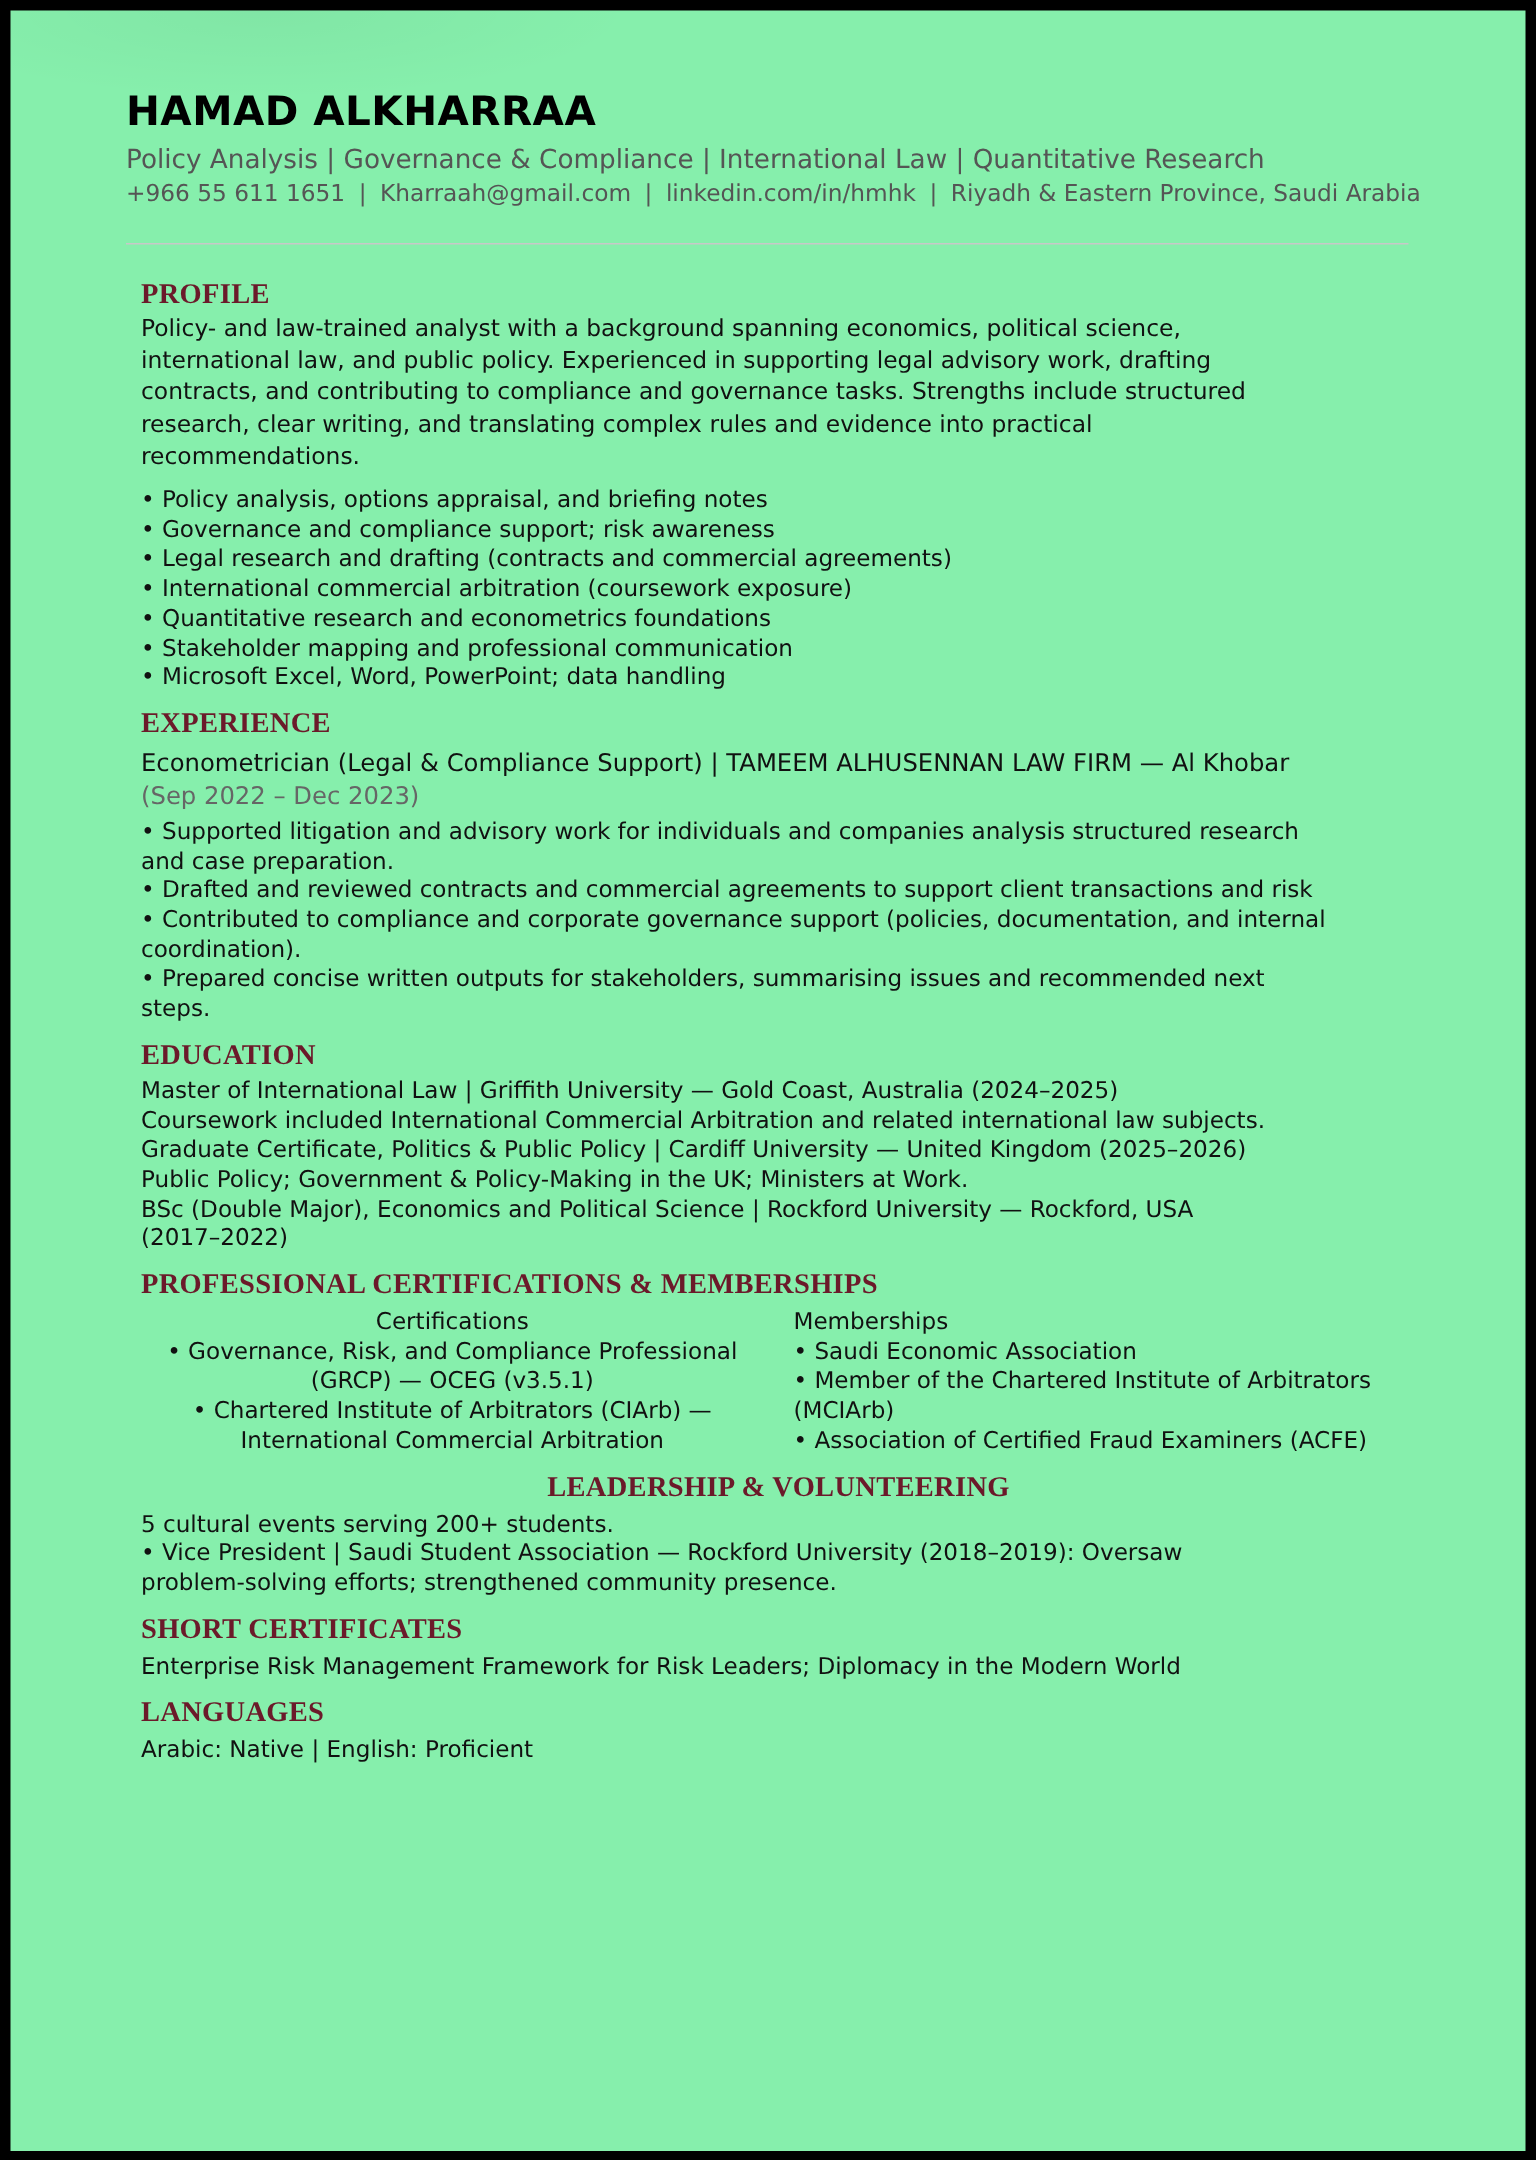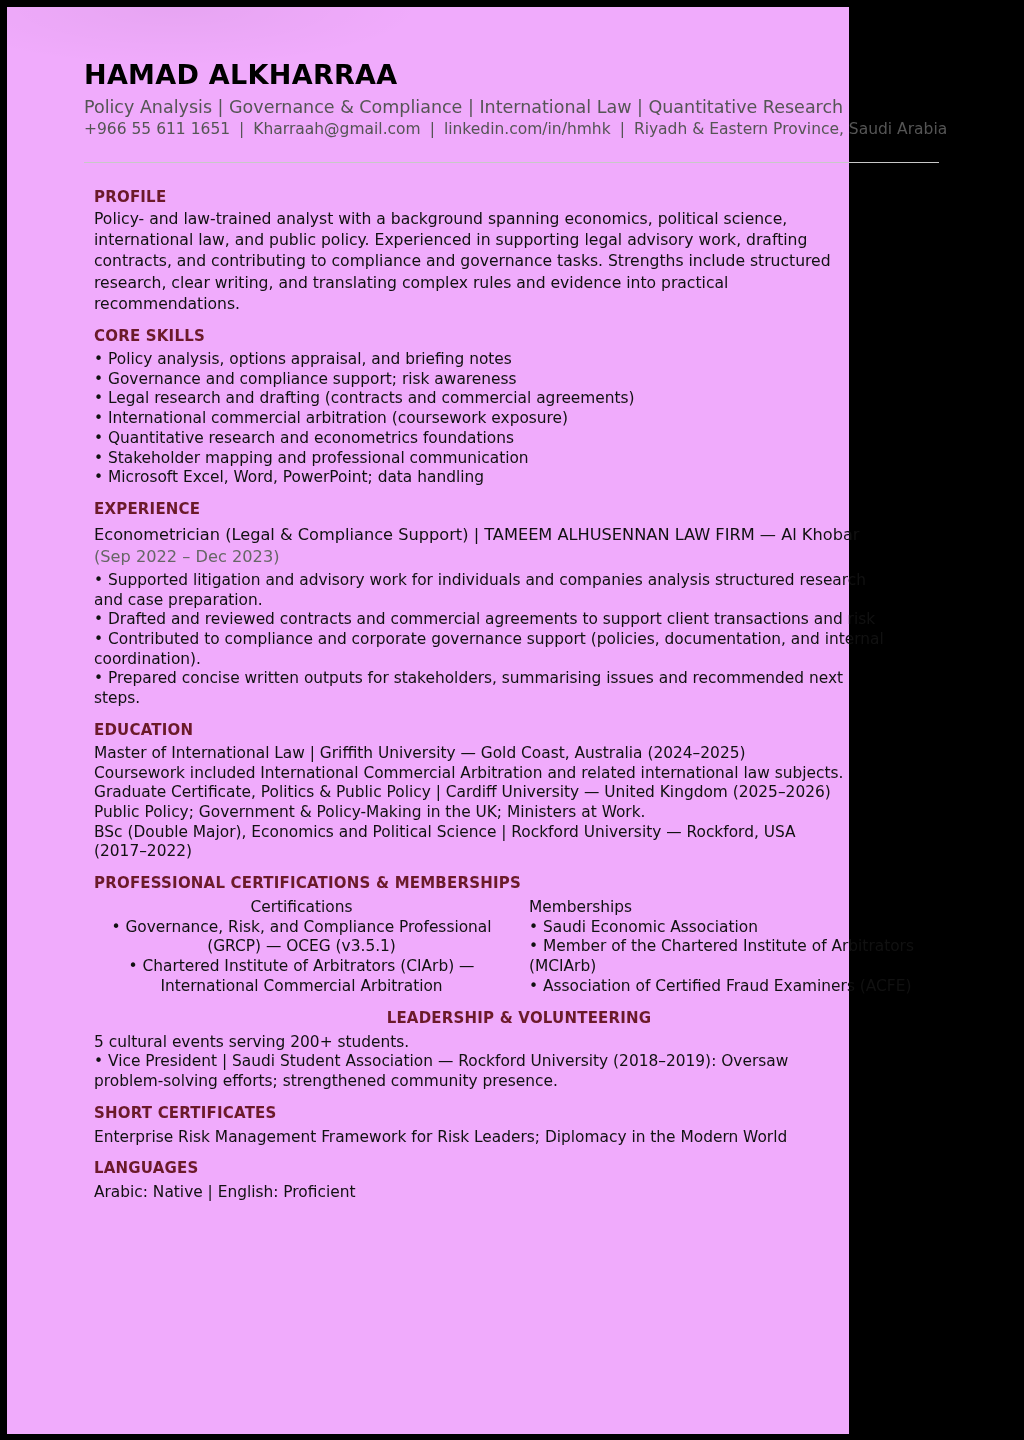--- a/index.html
+++ b/index.html
@@ -1,34 +1,34 @@
 <!DOCTYPE html>
 <html><head>
   <meta charset="utf-8">
   <style>
     * { box-sizing: border-box; margin: 0; padding: 0; }
     html, body { width: 1024px; height: 1440px; background: #000; overflow: hidden; }
     body { font-family: "DejaVu Sans", sans-serif; color: #111; position: relative; }
     .page {
-      position: absolute; left: 7px; top: 7px; width: 842px; height: 1427px;
-      background: #f0abfc;
+      position: absolute; left: 7px; top: 7px; width: 1010px; height: 1427px;
+      background: #86efac;
     }
     .page::before {
       content: ""; position: absolute; left: 0; top: 0; width: 420px; height: 60px;
       background: radial-gradient(ellipse at 40% 0%, rgba(0,0,0,0.04), rgba(0,0,0,0) 70%);
     }
     .header { position: absolute; left: 77px; top: 52px; width: 940px; }
     .name { font-size: 27px; font-weight: bold; color: #000; letter-spacing: 0.3px; line-height: 32px; }
     .tagline { font-size: 17.5px; color: #555; margin-top: 5px; line-height: 22px; white-space: nowrap; }
     .contact { font-size: 15.5px; color: #555; line-height: 22px; white-space: nowrap; }
     .contact .sep { padding: 0 9px; }
     .rule { position: absolute; left: 77px; top: 155px; width: 855px; height: 1px; background: #c8c8c8; }
 
     .content { position: absolute; left: 87px; top: 178px; width: 850px; }
-    .section-title { color: #6b1a2a; font-weight: bold; font-size: 15px; line-height: 24px; letter-spacing: 0.2px; }
+    .section-title { color: #6b1a2a; font-weight: bold; font-size: 19px; line-height: 24px; letter-spacing: 0.2px; font-family: Liberation Serif, serif; }
     .section { margin-bottom: 9px; }
     .body-text { font-size: 15.6px; line-height: 21.2px; color: #111; }
     .list-line { font-size: 15.4px; line-height: 19.7px; color: #111; }
     .job-title { font-size: 16.2px; line-height: 22px; color: #111; margin-top: 3px; }
     .job-dates { font-size: 16.2px; line-height: 21px; color: #666; margin-bottom: 4px; }
     .bullet::before { content: "• "; }
 
     .certs { position: relative; margin-left: -10px; width: 870px; display: flex; }
     .col { font-size: 15.4px; line-height: 19.7px; }
     .col-left { width: 445px; padding-right: 10px; text-align: center; }
@@ -56,21 +56,20 @@
       <div class="body-text">
         <div>Policy- and law-trained analyst with a background spanning economics, political science,</div>
         <div>international law, and public policy. Experienced in supporting legal advisory work, drafting</div>
         <div>contracts, and contributing to compliance and governance tasks. Strengths include structured</div>
         <div>research, clear writing, and translating complex rules and evidence into practical</div>
         <div>recommendations.</div>
       </div>
     </div>
 
     <div class="section">
-      <div class="section-title" style="color: rgb(107, 26, 42);">CORE SKILLS</div>
       <div style="margin-top:2px">
         <div class="list-line bullet">Policy analysis, options appraisal, and briefing notes</div>
         <div class="list-line bullet">Governance and compliance support; risk awareness</div>
         <div class="list-line bullet">Legal research and drafting (contracts and commercial agreements)</div>
         <div class="list-line bullet">International commercial arbitration (coursework exposure)</div>
         <div class="list-line bullet">Quantitative research and econometrics foundations</div>
         <div class="list-line bullet">Stakeholder mapping and professional communication</div>
         <div class="list-line bullet">Microsoft Excel, Word, PowerPoint; data handling</div>
       </div>
     </div>

